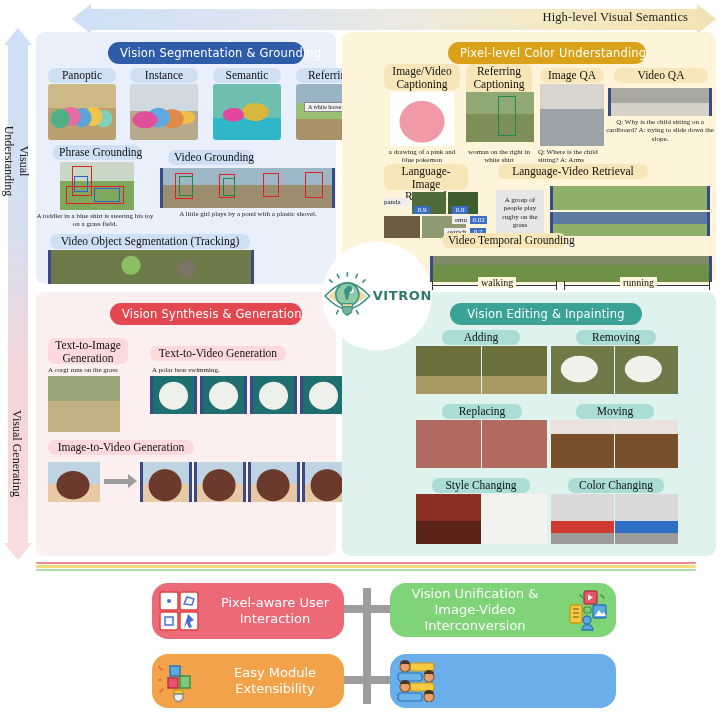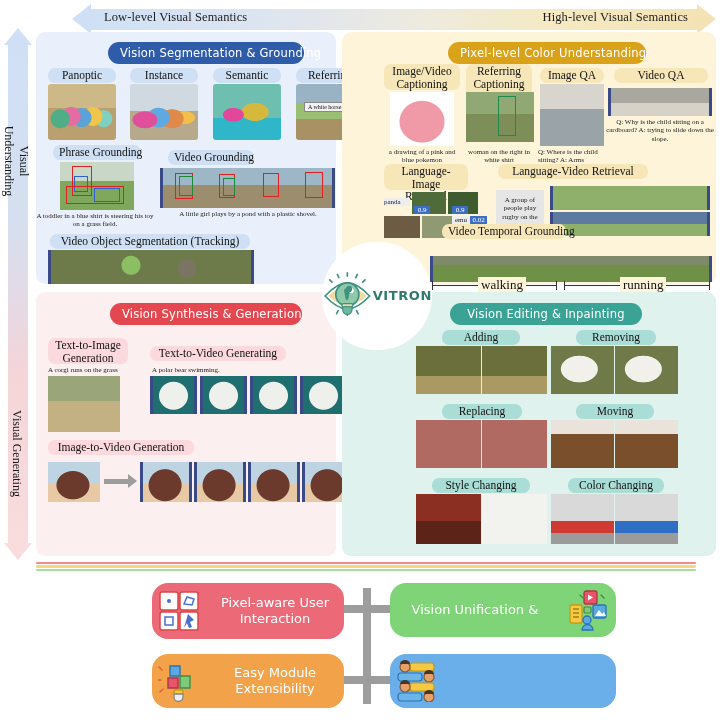--- a/index.html
+++ b/index.html
@@ -185,30 +185,29 @@
   #cn-h3 { left: 368px; top: 605px; width: 24px; height: 8px; }
   #cn-h4 { left: 368px; top: 676px; width: 24px; height: 8px; }
 
   .miniicon { width: 42px; height: 42px; flex: 0 0 42px; margin: 0 6px; }
   .miniicon.r { margin-right: 8px; }
 
   
   #tg-axis { position: absolute; left: 432px; top: 281px; width: 278px; height: 10px; }
   #tg-axis .seg { position: absolute; top: 4px; height: 1px; background: #333; }
   #tg-axis .tick { position: absolute; top: 0px; width: 1px; height: 9px; background: #333; }
-  #tg-axis .tl { position: absolute; top: -4px; font-size: 13px; background: none; color:#111; }
+  #tg-axis .tl { position: absolute; top: -4px; font-size: 10px; background: none; color:#111; }
 </style>
 </head>
 <body>
 
 <div id="top-axis">
   <div class="head-l"></div>
   <div class="head-r"></div>
   <div class="bar"></div>
-  <div class="lbl left">Low-level Visual Semantics</div>
   <div class="lbl right">High-level Visual Semantics</div>
 </div>
 
 <div id="left-axis">
   <div class="head-t"></div>
   <div class="head-b"></div>
   <div class="bar"></div>
   <div class="vlbl top">Visual Understanding</div>
   <div class="vlbl bot">Visual Generating</div>
 </div>
@@ -286,42 +285,42 @@
 <div class="cap" style="left:452px; top:216px; width:18px; background:#eee;">emu</div>
 <div class="cap" style="left:470px; top:216px; width:17px; color:#fff; background:#3c6fc4;">0.02</div>
 <div class="cap" style="left:444px; top:228px; width:26px; background:#eee;">ostrich</div>
 <div class="cap" style="left:470px; top:228px; width:16px; color:#fff; background:#3c6fc4;">0.7</div>
 
 <div class="chip yellow" style="left:498px; top:164px; width:150px;">Language-Video Retrieval</div>
 <div class="cap" style="left:496px; top:190px; width:48px; height:44px; background:#e6e6e6; padding-top:6px;">A group of people play rugby on the grass</div>
 <div class="thumb t-rugby film" style="left:550px; top:186px; width:160px; height:24px;"></div>
 <div class="thumb t-rugby2 film" style="left:550px; top:212px; width:160px; height:24px;"></div>
 
-<div class="chip yellow" style="left:442px; top:224px; width:124px;text-align:right;">Video Temporal Grounding</div>
+<div class="chip yellow" style="left:442px; top:233px; width:124px;text-align:right;">Video Temporal Grounding</div>
 <div class="thumb t-football film" style="left:430px; top:256px; width:282px; height:26px;"></div>
 <div id="tg-axis">
   <div class="seg" style="left:0; width:124px;"></div>
   <div class="seg" style="left:132px; width:146px;"></div>
   <div class="tick" style="left:0;"></div>
   <div class="tick" style="left:124px;"></div>
   <div class="tick" style="left:132px;"></div>
   <div class="tick" style="left:277px;"></div>
   <div class="tl" style="left:46px; background:#fdf4da; padding:0 3px;">walking</div>
   <div class="tl" style="left:188px; background:#fdf4da; padding:0 3px;">running</div>
 </div>
 
 <div class="panel" id="panel-gen"></div>
 
 <div class="banner red" style="left:110px; top:303px; width:192px;">Vision Synthesis &amp; Generation</div>
 
 <div class="chip pink two" style="left:48px; top:338px; width:80px; height:26px;">Text-to-Image Generation</div>
 <div class="cap cap-left" style="left:48px; top:366px; width:84px; text-align:left;">A corgi runs on the grass</div>
 <div class="thumb t-corgi" style="left:48px; top:376px; width:72px; height:56px;"></div>
 
-<div class="chip pink" style="left:150px; top:346px; width:136px;">Text-to-Video Generating</div>
+<div class="chip pink" style="left:150px; top:346px; width:136px;">Text-to-Video Generation</div>
 <div class="cap cap-left" style="left:152px; top:366px; width:90px; text-align:left;">A polar bear swimming.</div>
 <div class="thumb t-bear film" style="left:150px; top:376px; width:47px; height:38px;"></div>
 <div class="thumb t-bear film" style="left:200px; top:376px; width:47px; height:38px;"></div>
 <div class="thumb t-bear film" style="left:250px; top:376px; width:47px; height:38px;"></div>
 <div class="thumb t-bear film" style="left:300px; top:376px; width:47px; height:38px;"></div>
 
 <div class="chip pink" style="left:48px; top:440px; width:146px;">Image-to-Video Generation</div>
 <div class="thumb t-girl" style="left:48px; top:462px; width:52px; height:40px;"></div>
 <div style="position:absolute;left:104px;top:479px;width:24px;height:5px;background:#9d9d9d;"></div>
 <div style="position:absolute;left:128px;top:474px;width:0;height:0;border-top:7px solid transparent;border-bottom:7px solid transparent;border-left:9px solid #9d9d9d;"></div>
@@ -421,20 +420,21 @@
       <rect x="16" y="30" width="9" height="4" rx="1.4" fill="#f5c944" stroke="#c79a12" stroke-width="1.3"></rect>
       <path d="M16 34 h9 v3 a4.5 4.5 0 0 1 -9 0 z" fill="#e8eef2" stroke="#888" stroke-width="1.3"></path>
     </svg>
   </span>
   <span class="txt">Easy Module Extensibility</span>
 </div>
 
 <div class="bbox" id="bb-uni">
   <span class="txt">
     <span style="display:block">Vision Unification &amp;</span>
+    <span style="display:block">Image-Video Interconversion</span>
   </span>
   <span class="miniicon r">
     <svg width="42" height="42" viewBox="0 0 42 42">
       <rect x="18" y="2" width="13" height="13" rx="2" fill="#e8556b" stroke="#b03348" stroke-width="1.3"></rect>
       <path d="M22 5.5 l5 3 -5 3 z" fill="#fff"></path>
       <rect x="4" y="16" width="12" height="18" rx="2" fill="#f5c944" stroke="#c79a12" stroke-width="1.3"></rect>
       <g stroke="#8a6a10" stroke-width="1.2">
           <line x1="7" y1="20" x2="13" y2="20"></line>
           <line x1="7" y1="24" x2="13" y2="24"></line>
           <line x1="7" y1="28" x2="13" y2="28"></line>

